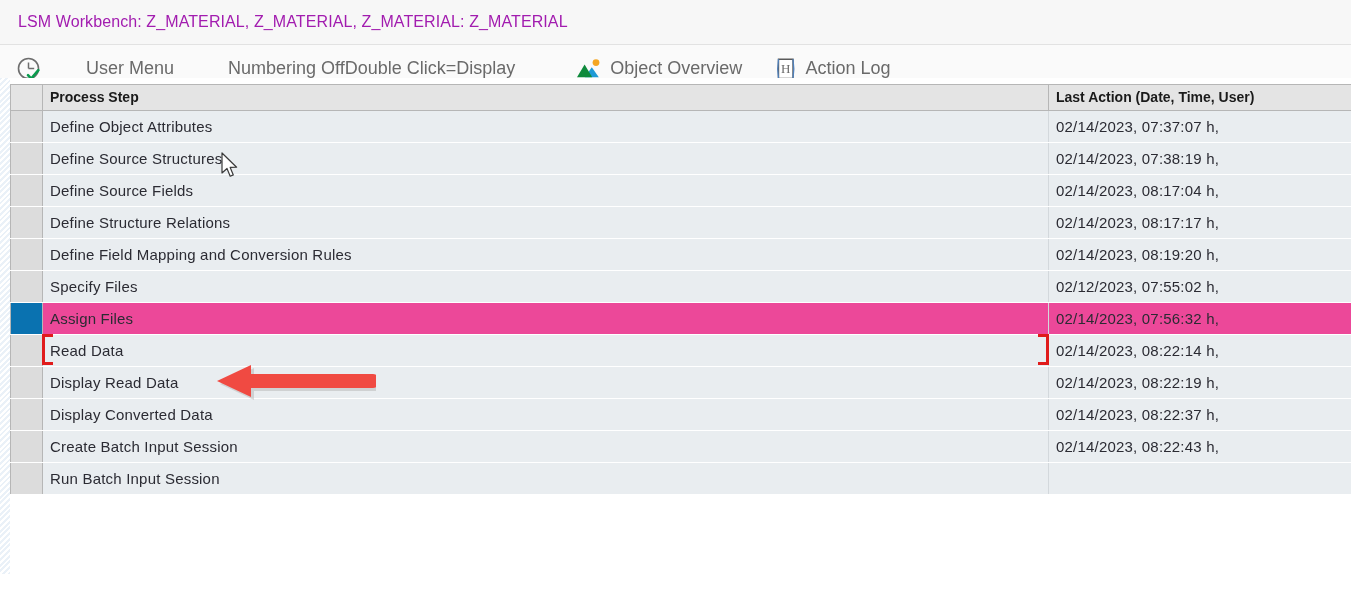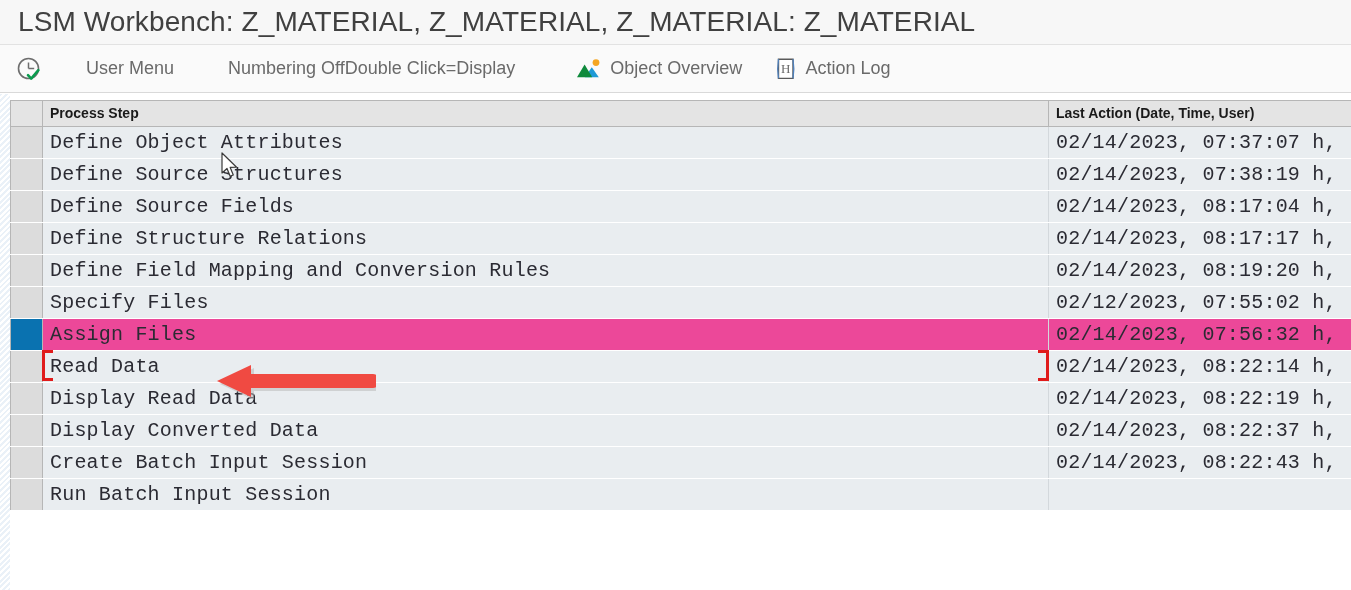--- a/index.html
+++ b/index.html
@@ -19,22 +19,22 @@
   #titlebar {
     height: 45px;
     background: #f7f7f7;
     border-bottom: 1px solid #e2e2e2;
     display: flex;
     align-items: center;
     padding-left: 18px;
     box-sizing: border-box;
   }
   #title-text {
-    font-size: 28px;
-    color: #404040;
+    font-size: 16px;
+    color: #a21caf;
     letter-spacing: 0.1px;
     white-space: nowrap;
   }
 
   
   #toolbar {
     height: 48px;
     background: #fafafa;
     border-bottom: 1px solid #d9d9d9;
     display: flex;
@@ -56,21 +56,21 @@
   .tb-icon {
     display: inline-block;
     margin-right: 7px;
     line-height: 0;
   }
 
   
   #grid-wrap {
     position: absolute;
     left: 0;
-    top: 94px;
+    top: 78px;
     width: 1351px;
     height: 496px;
     background: #ffffff;
     overflow: hidden;
   }
   
   #left-gutter {
     position: absolute;
     left: 0; top: 0;
     width: 10px;
@@ -111,22 +111,22 @@
     white-space: nowrap;
     overflow: hidden;
   }
   thead th.sel-head {
     padding: 0;
     border-left: 1px solid #b6b6b6;
   }
 
   tbody td {
     height: 32px;
-    font-family: Liberation Mono, monospace;
-    font-size: 20px;
+    font-family: Liberation Sans, sans-serif;
+    font-size: 15px;
     color: #2b2b33;
     background: #e9edf0;
     padding: 0 0 0 7px;
     border-bottom: 1px solid #ffffff;
     border-right: 1px solid #d3d8dc;
     box-sizing: border-box;
     white-space: nowrap;
     overflow: hidden;
     letter-spacing: 0.2px;
   }

